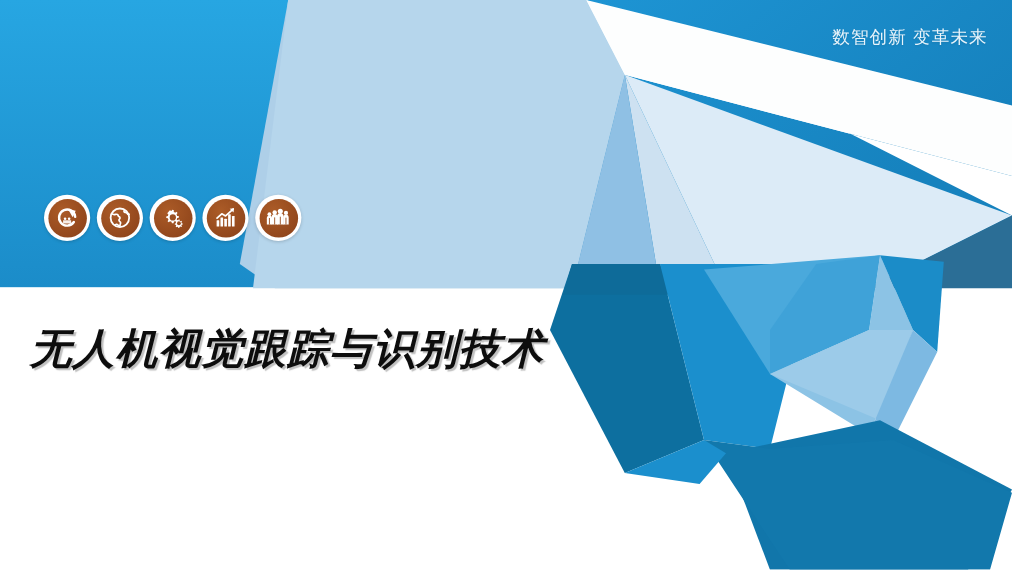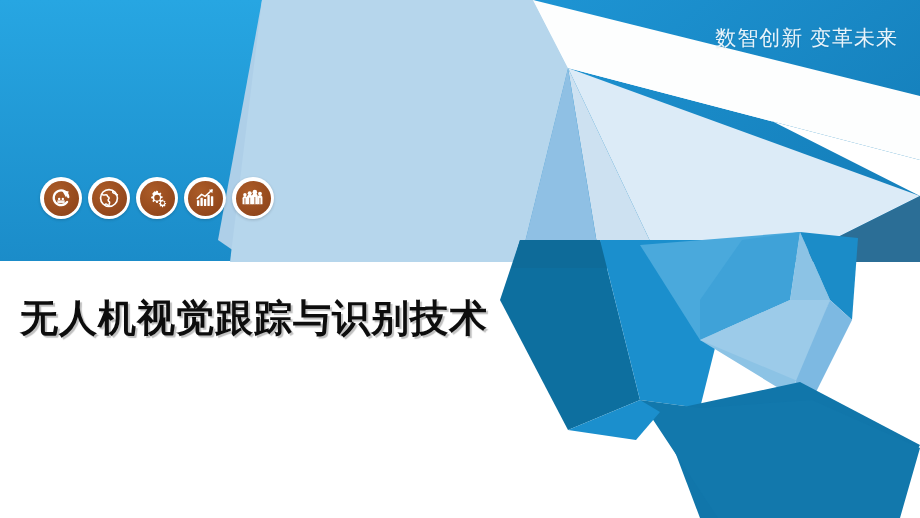--- a/index.html
+++ b/index.html
@@ -27,21 +27,21 @@
     height: 518px;
     display: block;
   }
 
   
   .tagline {
     position: absolute;
     top: 27px;
     right: 22px;
     color: #e9f4fb;
-    font-size: 21px;
+    font-size: 16px;
     letter-spacing: 1px;
     line-height: 1;
     white-space: nowrap;
     text-shadow: 0 1px 2px rgba(0,0,0,0.10);
     user-select: none;
   }
 
   
   .icon-strip {
     position: absolute;
@@ -73,30 +73,31 @@
   }
   .icon-badge svg {
     width: 22px;
     height: 22px;
     display: block;
   }
 
   
   .slide-title {
     position: absolute;
-    left: 20px;
+    left: 27px;
     top: 297px;
     font-size: 38px;
     font-weight: bold;
     color: #0d0d0d;
     letter-spacing: 1px;
     line-height: 1.15;
     white-space: nowrap;
     text-shadow: 2px 2px 1px rgba(140,140,140,0.55);
     user-select: none;
+    font-style: italic;
   }
 </style>
 </head>
 <body>
 
 <div id="slide">
 
   <svg id="art" viewBox="0 0 920 518" preserveAspectRatio="none" xmlns="http://www.w3.org/2000/svg">
     <defs>
       <linearGradient id="bandGrad" x1="0" y1="0" x2="1" y2="0.35">

